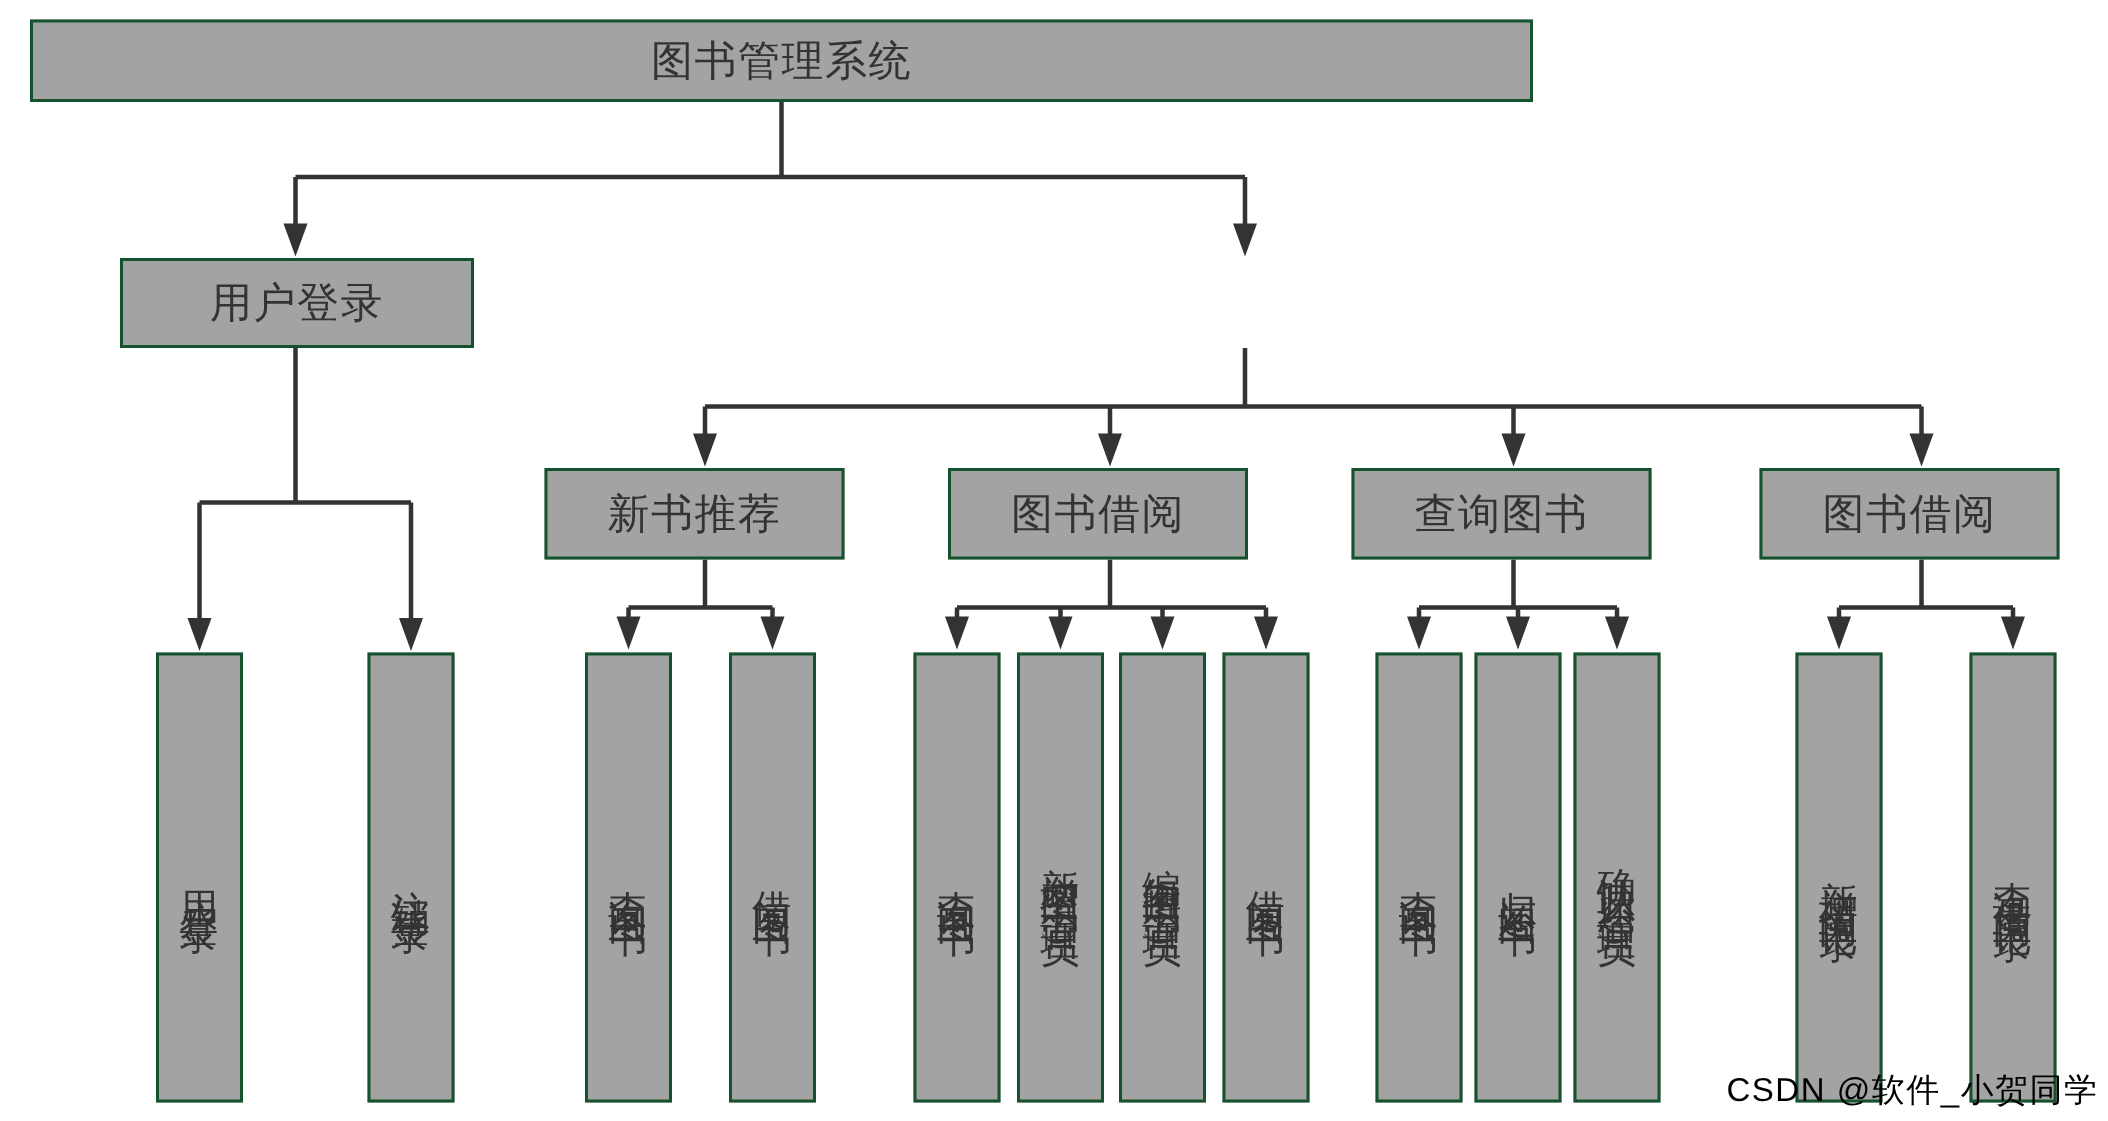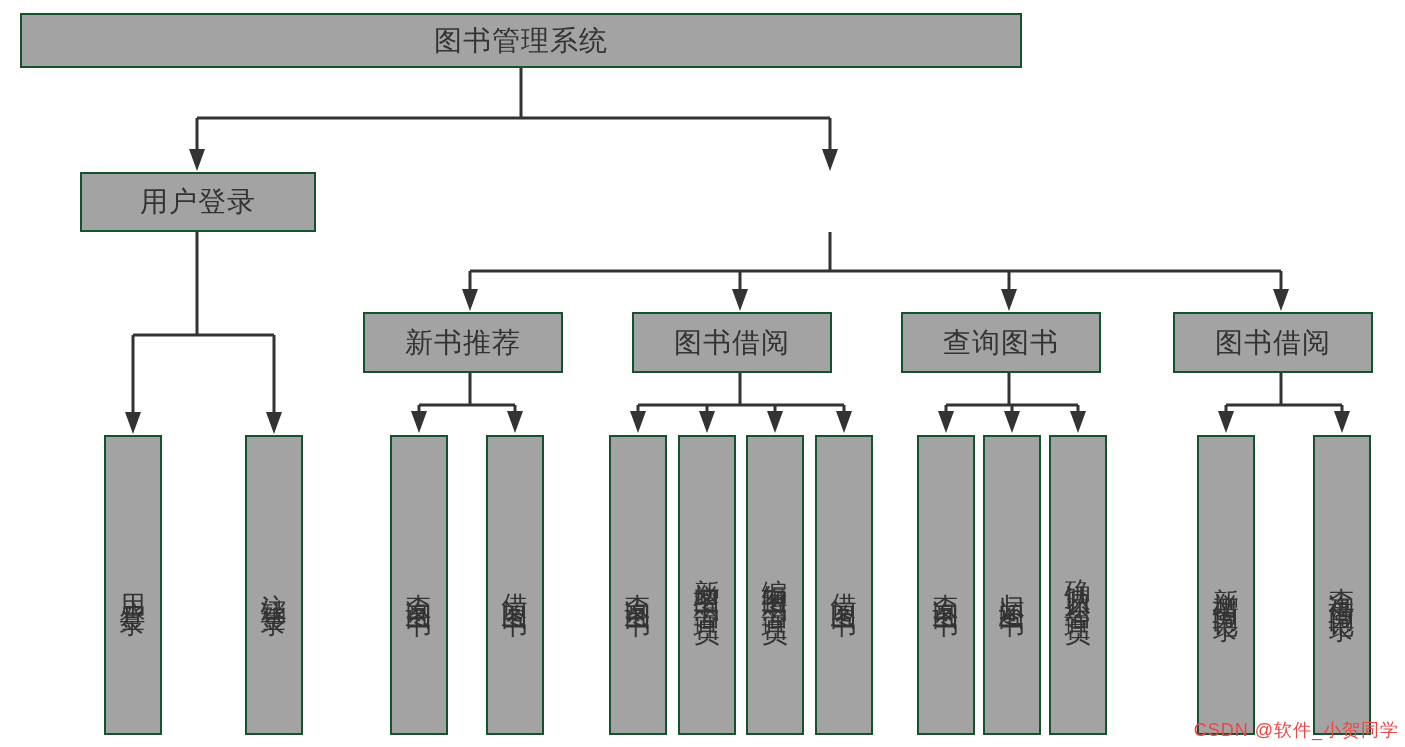--- a/index.html
+++ b/index.html
@@ -59,22 +59,22 @@
   .vtext {
     writing-mode: vertical-rl;
     text-orientation: mixed;
     letter-spacing: 6px;
     line-height: 1;
   }
   .watermark {
     position: absolute;
     right: 6px;
     bottom: 5px;
-    font-size: 18px;
-    color: #ef4444;
+    font-size: 22px;
+    color: #000000;
     z-index: 2;
     letter-spacing: 1px;
   }
 </style>
 </head>
 <body>
 
 <div class="canvas">
 
   <svg class="connectors" width="1405" height="747" viewBox="0 0 1405 747">

